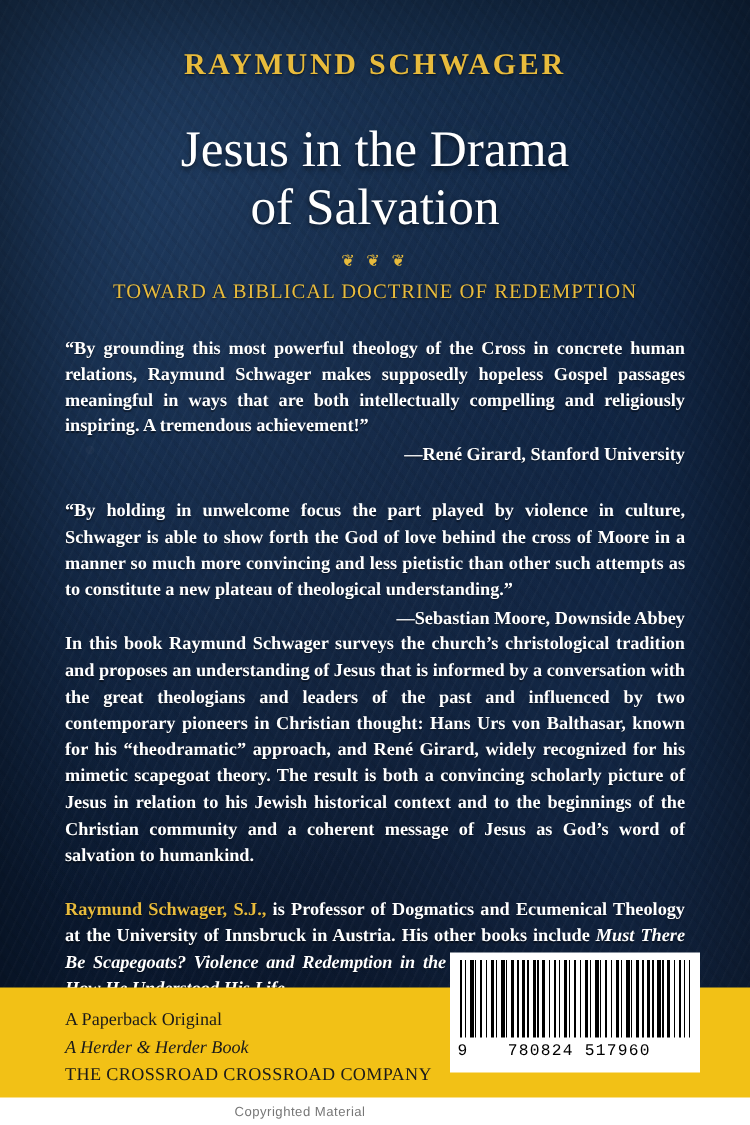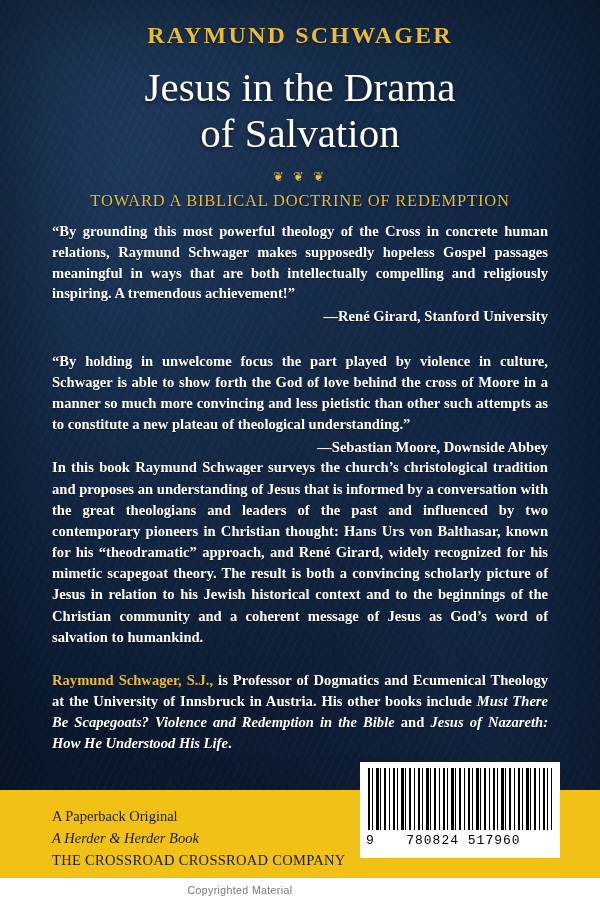--- a/index.html
+++ b/index.html
@@ -41,39 +41,39 @@
     content: "";
     position: absolute;
     inset: 0;
     box-shadow: inset 0 0 120px rgba(0,0,0,0.55);
     pointer-events: none;
   }
 
   .content {
     position: relative;
     z-index: 2;
-    padding: 0 52px;
+    padding: 17px 52px;
   }
 
   .author-top {
     text-align: center;
     color: #e8bb3c;
     font-size: 24px;
     letter-spacing: 2.2px;
     font-weight: 700;
     padding-top: 22px;
     text-shadow: 0 1px 2px rgba(0,0,0,0.6);
   }
 
   .title {
     text-align: center;
     color: #ffffff;
     font-size: 41px;
     line-height: 1.12;
-    margin-top: 16px;
+    margin-top: 31px;
     font-weight: 400;
     text-shadow: 0 2px 4px rgba(0,0,0,0.55);
   }
   .title .line2 { display: block; }
 
   .ornament {
     text-align: center;
     color: #e8bb3c;
     font-size: 13px;
     letter-spacing: 3px;
@@ -88,21 +88,21 @@
     letter-spacing: 0.8px;
     margin-top: 6px;
     text-shadow: 0 1px 2px rgba(0,0,0,0.6);
   }
 
   .blurb {
     color: #ffffff;
     font-size: 14.6px;
     line-height: 1.43;
     text-align: justify;
-    margin-top: 10px;
+    margin-top: 26px;
     font-weight: 700;
     text-shadow: 0 1px 1px rgba(0,0,0,0.5);
   }
   .blurb.quote2 { margin-top: 24px; }
   .attrib {
     display: block;
     text-align: right;
     font-weight: 700;
     margin-top: 2px;
   }

